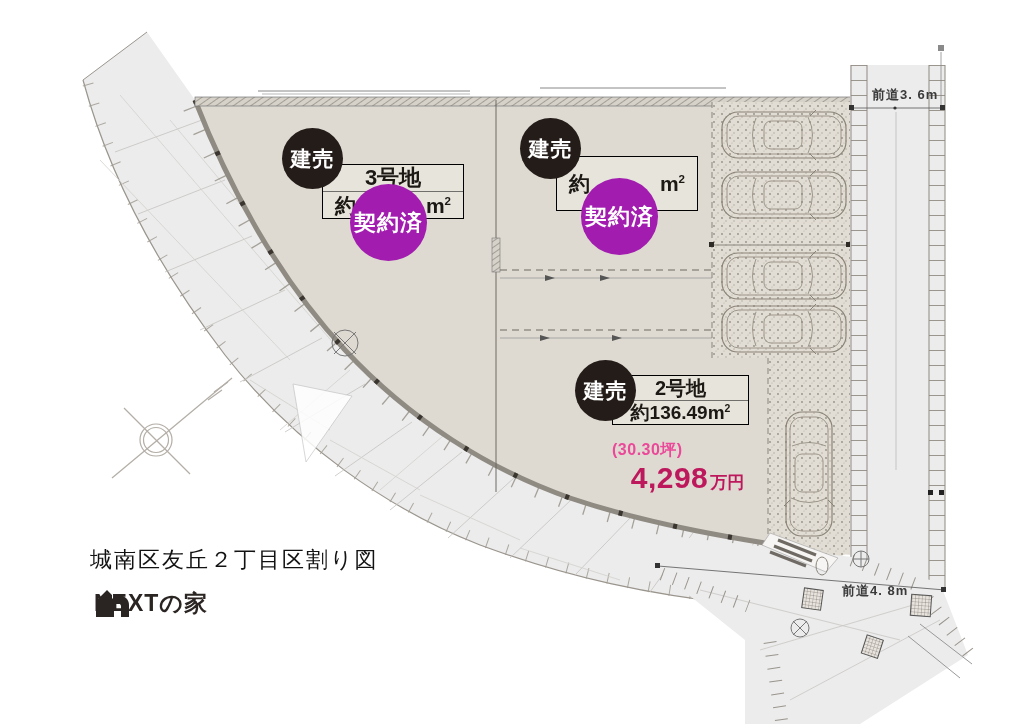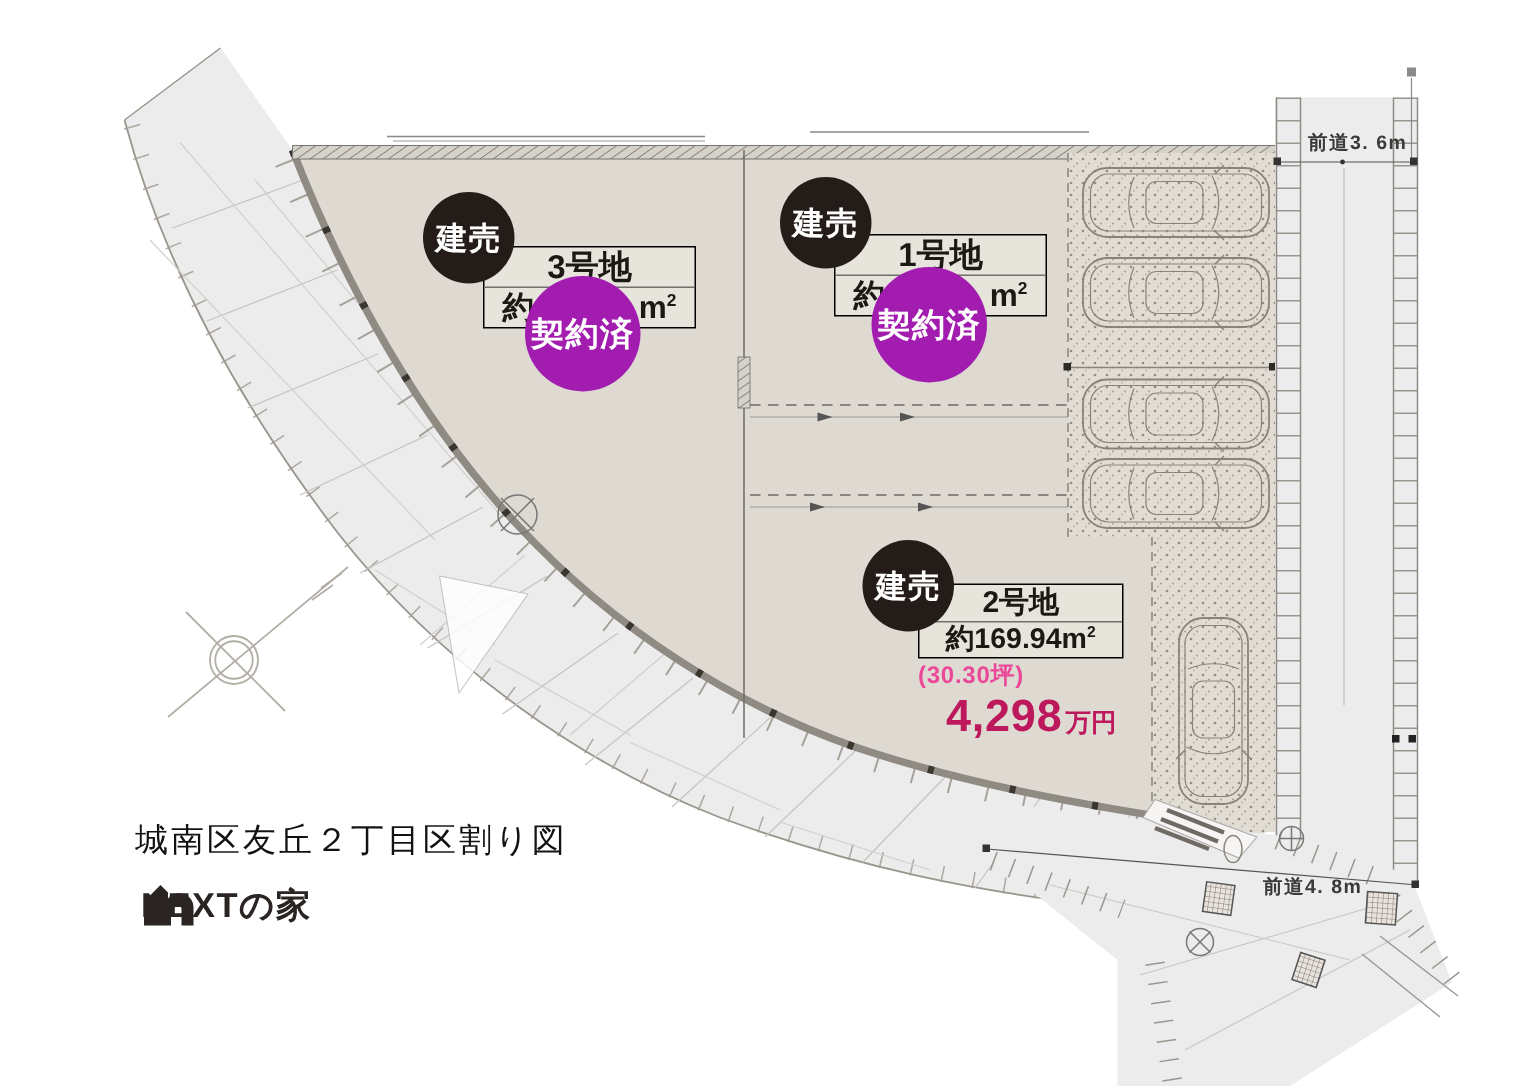--- a/index.html
+++ b/index.html
@@ -241,41 +241,40 @@
     </div>
   </div>
   <div class="badge black" style="left:282px;top:128px;">
     <span>建売</span>
   </div>
   <div class="badge red" style="left:350px;top:184px;">
     <span>契約済</span>
   </div>
 
   <div class="label-box box-large" style="left:556px;top:156px;width:140px;height:53px;">
-    <div class="row row-name">1号地</div>
     <div class="row row-area masked">
       <span>約</span>
       <span><span>m</span><sup>2</sup></span>
     </div>
   </div>
   <div class="badge black" style="left:520px;top:118px;">
     <span>建売</span>
   </div>
   <div class="badge red" style="left:581px;top:178px;">
     <span>契約済</span>
   </div>
 
   <div class="badge black" style="left:575px;top:360px;">
     <span>建売</span>
   </div>
-  <div class="label-box box-small" style="left:612px;top:389px;width:135px;height:48px;">
+  <div class="label-box box-small" style="left:612px;top:375px;width:135px;height:48px;">
     <div class="row row-name">2号地</div>
     <div class="row row-area">
       <span>約</span>
-        <span>169.94</span>
+        <span>136.49</span>
         <span><span>m</span><sup>2</sup></span>
     </div>
   </div>
   <div class="tsubo" style="left:612px;top:440px;width:135px;">(30.30坪)</div>
   <div class="price" style="left:600px;top:461px;width:175px;">
     <span class="num">4,298</span>
     <span class="unit">万円</span>
   </div>
 
   <div class="road-label" style="left:872px;top:86px;">前道3. 6m</div>

